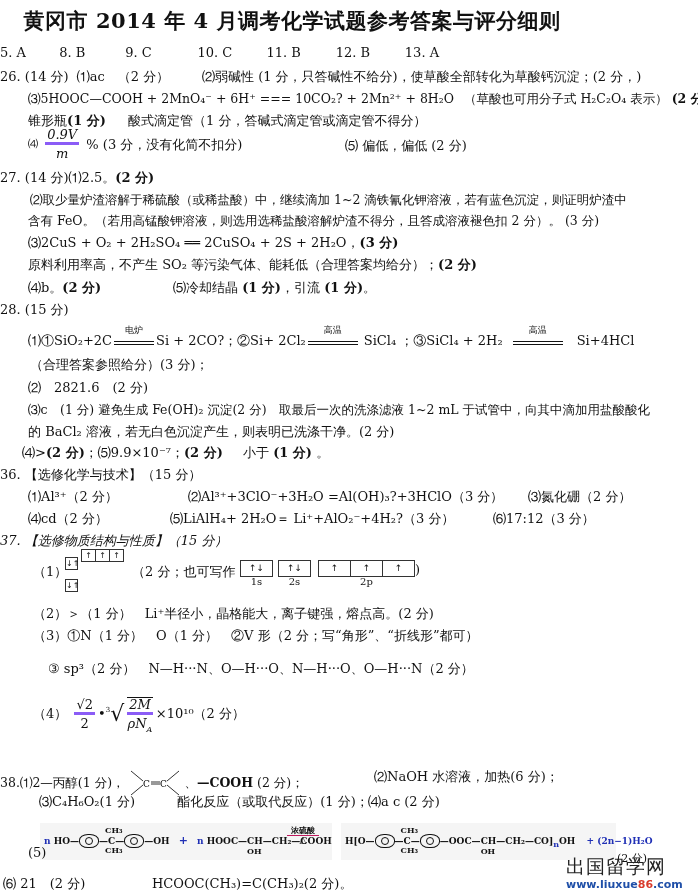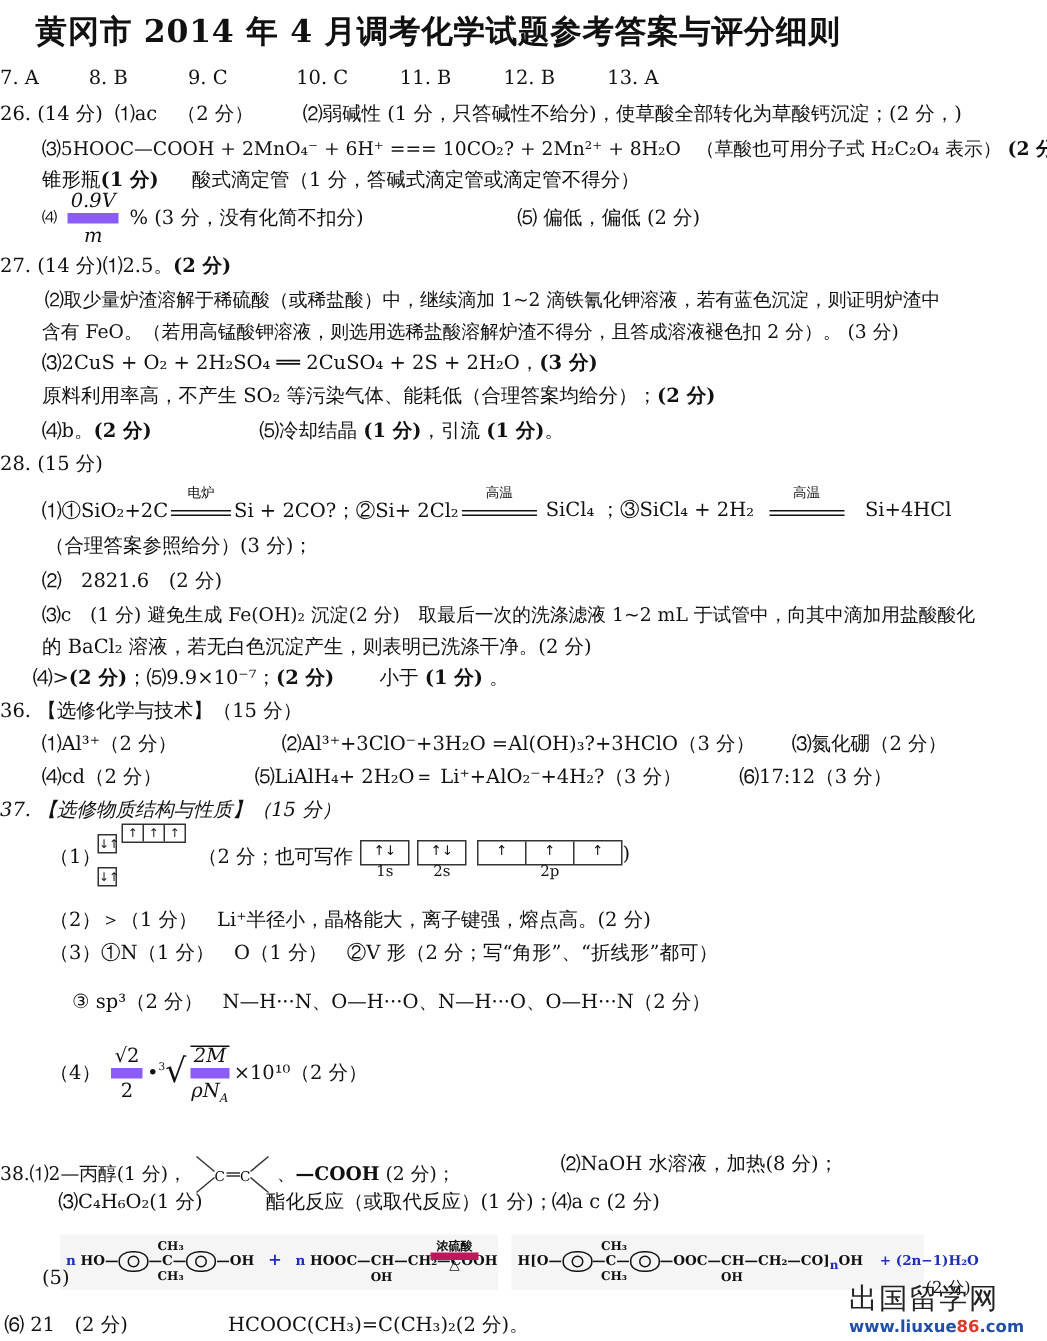--- a/index.html
+++ b/index.html
@@ -9,21 +9,21 @@
     color: #111; font-size: 13px;
   }
   .abs { position: absolute; white-space: nowrap; line-height: 1; }
   .title {
     left: 0; width: 584px; top: 10px; text-align: center;
     font-size: 21px; font-weight: bold; letter-spacing: 0.5px;
   }
   .b { font-weight: bold; }
   sub, sup { font-size: 8px; line-height: 0; }
   .frac { display: inline-block; vertical-align: middle; text-align: center; font-style: italic; margin: 0 3px; }
-  .frac .num { display: block; border-bottom: 7px solid #8b5cf6; padding: 0 2px 1px; }
+  .frac .num { display: block; border-bottom: 3px solid #8b5cf6; padding: 0 2px 1px; }
   .frac .den { display: block; padding-top: 2px; }
   .eqbar { display: inline-block; position: relative; width: 50px; height: 14px; vertical-align: middle; margin: 0 2px; }
   .eqbar::before, .eqbar::after { content: ""; position: absolute; left: 0; right: 0; border-top: 1px solid #111; }
   .eqbar::before { top: 6px; } .eqbar::after { top: 9px; }
   .eqbar .cond { position: absolute; top: -9px; left: 0; right: 0; text-align: center; font-size: 9px; }
   .orb-sm { display: inline-block; width: 11px; height: 11px; border: 1px solid #333; font-size: 8px; text-align: center; line-height: 11px; font-family: "DejaVu Sans", sans-serif; }
   .orb-row { display: inline-flex; border: 1px solid #333; }
   .orb-row .cell { width: 13px; height: 11px; border-right: 1px solid #333; font-size: 8px; text-align: center; line-height: 11px; font-family: "DejaVu Sans", sans-serif; }
   .orb-row .cell:last-child { border-right: none; }
   .orb-lg { display: inline-flex; border: 1px solid #333; }
@@ -41,21 +41,21 @@
   .alkene { display: inline-block; position: relative; width: 52px; height: 28px; vertical-align: middle; }
   .alkene svg { position: absolute; left: 0; top: 0; }
   .sqrt3 { display: inline-block; vertical-align: middle; }
 </style>
 </head>
 <body>
 
 <div class="abs title">黄冈市 2014 年 4 月调考化学试题参考答案与评分细则</div>
 
 <div class="abs" style="top:46px;left:0;">
-  <span style="display:inline-block;width:55px;">7. A</span>
+  <span style="display:inline-block;width:55px;">5. A</span>
   <span style="display:inline-block;width:62px;">8. B</span>
   <span style="display:inline-block;width:68px;">9. C</span>
   <span style="display:inline-block;width:65px;">10. C</span>
   <span style="display:inline-block;width:65px;">11. B</span>
   <span style="display:inline-block;width:65px;">12. B</span>
   <span>13. A</span>
 </div>
 
 <div class="abs" style="top:70px;left:0;">
   <span>26. (14 分)</span>
@@ -104,21 +104,21 @@
 <div class="abs" style="top:303px;left:0;">28. (15 分)</div>
 <div class="abs" style="top:334px;left:28px;">
   <span>⑴①SiO₂+2C</span><span class="eqbar" style="width:40px;"><span class="cond">电炉</span></span><span>Si + 2CO?；②Si+ 2Cl₂</span><span class="eqbar"><span class="cond">高温</span></span><span style="margin-left:4px;">SiCl₄ ；③SiCl₄ + 2H₂</span><span class="eqbar" style="margin-left:10px;"><span class="cond">高温</span></span><span style="margin-left:12px;">Si+4HCl</span>
 </div>
 <div class="abs" style="top:358px;left:30px;">（合理答案参照给分）(3 分)；</div>
 <div class="abs" style="top:381px;left:28px;">⑵　2821.6　(2 分)</div>
 <div class="abs" style="top:404px;left:28px;font-size:12.5px;">⑶c　(1 分) 避免生成 Fe(OH)₂ 沉淀(2 分)　取最后一次的洗涤滤液 1~2 mL 于试管中，向其中滴加用盐酸酸化</div>
 <div class="abs" style="top:425px;left:28px;">的 BaCl₂ 溶液，若无白色沉淀产生，则表明已洗涤干净。(2 分)</div>
 <div class="abs" style="top:446px;left:22px;">
   <span>⑷&gt;</span><span class="b">(2 分)</span><span>；⑸9.9×10⁻⁷；</span><span class="b">(2 分)</span>
-  <span style="margin-left:26px;">小于</span>
+  <span style="margin-left:16px;">小于</span>
   <span class="b">(1 分)</span>
   <span>。</span>
 </div>
 
 <div class="abs" style="top:468px;left:0;">36. 【选修化学与技术】（15 分）</div>
 <div class="abs" style="top:490px;left:28px;">⑴Al³⁺（2 分）</div>
 <div class="abs" style="top:490px;left:188px;">⑵Al³⁺+3ClO⁻+3H₂O =Al(OH)₃?+3HClO（3 分）</div>
 <div class="abs" style="top:490px;left:528px;">⑶氮化硼（2 分）</div>
 <div class="abs" style="top:512px;left:28px;">⑷cd（2 分）</div>
 <div class="abs" style="top:512px;left:170px;">⑸LiAlH₄+ 2H₂O＝ Li⁺+AlO₂⁻+4H₂?（3 分）</div>
@@ -187,39 +187,39 @@
       <line x1="50" y1="26" x2="38" y2="16" stroke="#333" stroke-width="1"></line>
       <text x="14" y="18" font-size="9" font-family="DejaVu Serif, serif">C</text>
       <line x1="22" y1="13" x2="31" y2="13" stroke="#333" stroke-width="1"></line>
       <line x1="22" y1="15" x2="31" y2="15" stroke="#333" stroke-width="1"></line>
       <text x="31" y="18" font-size="9" font-family="DejaVu Serif, serif">C</text>
     </svg>
   </span>
   <span style="vertical-align:middle;">、</span><span class="b" style="vertical-align:middle;">—COOH</span>
   <span style="vertical-align:middle;">(2 分)；</span>
 </div>
-<div class="abs" style="top:770px;left:374px;">⑵NaOH 水溶液，加热(8 分)；</div>
+<div class="abs" style="top:770px;left:374px;">⑵NaOH 水溶液，加热(6 分)；</div>
 <div class="abs" style="top:795px;left:28px;padding-left:11px;">
   <span>⑶C₄H₆O₂(1 分)</span>
   <span style="margin-left:38px;">酯化反应（或取代反应）(1 分)；</span>
 </div>
 <div class="abs" style="top:795px;left:368px;">⑷a c (2 分)</div>
 
 <div class="rxn-box" style="left:40px;top:823px;width:292px;height:37px;"></div>
 <div class="rxn-box" style="left:341px;top:823px;width:275px;height:37px;"></div>
 <div class="abs" style="top:846px;left:28px;">(5)</div>
 <div class="abs rxn" style="top:834px;left:44px;">
   <span class="blue">n</span>
   <span>HO—<span class="ring"></span>—<span style="position:relative;">C<span style="position:absolute;left:-3px;top:-10px;font-size:8px;">CH₃</span><span style="position:absolute;left:-3px;top:10px;font-size:8px;">CH₃</span></span>—<span class="ring"></span>—OH</span>
   <span class="blue" style="margin:0 6px;font-size:11px;">+</span>
   <span class="blue">n</span>
   <span>HOOC—<span style="position:relative;">CH<span style="position:absolute;left:0;top:11px;font-size:8px;">OH</span></span>—CH₂—COOH</span>
 </div>
 <div class="abs rxn" style="top:826px;left:287px;text-align:center;">
-  <div style="font-size:8px;border-bottom:5px solid #be185d;padding:0 4px 1px;">浓硫酸</div>
+  <div style="font-size:8px;border-bottom:1px solid #be185d;padding:0 4px 1px;">浓硫酸</div>
   <div style="font-size:9px;">△</div>
 </div>
 <div class="abs rxn" style="top:834px;left:345px;">
   <span>H[O—<span class="ring"></span>—<span style="position:relative;">C<span style="position:absolute;left:-3px;top:-10px;font-size:8px;">CH₃</span><span style="position:absolute;left:-3px;top:10px;font-size:8px;">CH₃</span></span>—<span class="ring"></span>—OOC—<span style="position:relative;">CH<span style="position:absolute;left:0;top:11px;font-size:8px;">OH</span></span>—CH₂—CO]<sub class="blue">n</sub>OH</span>
   <span class="blue" style="margin-left:8px;">+ (2n−1)H₂O</span>
 </div>
 <div class="abs" style="top:853px;left:617px;font-size:11px;">(2 分)</div>
 
 <div class="abs" style="top:877px;left:3px;">⑹ 21　(2 分)</div>
 <div class="abs" style="top:877px;left:152px;">HCOOC(CH₃)=C(CH₃)₂(2 分)。</div>

